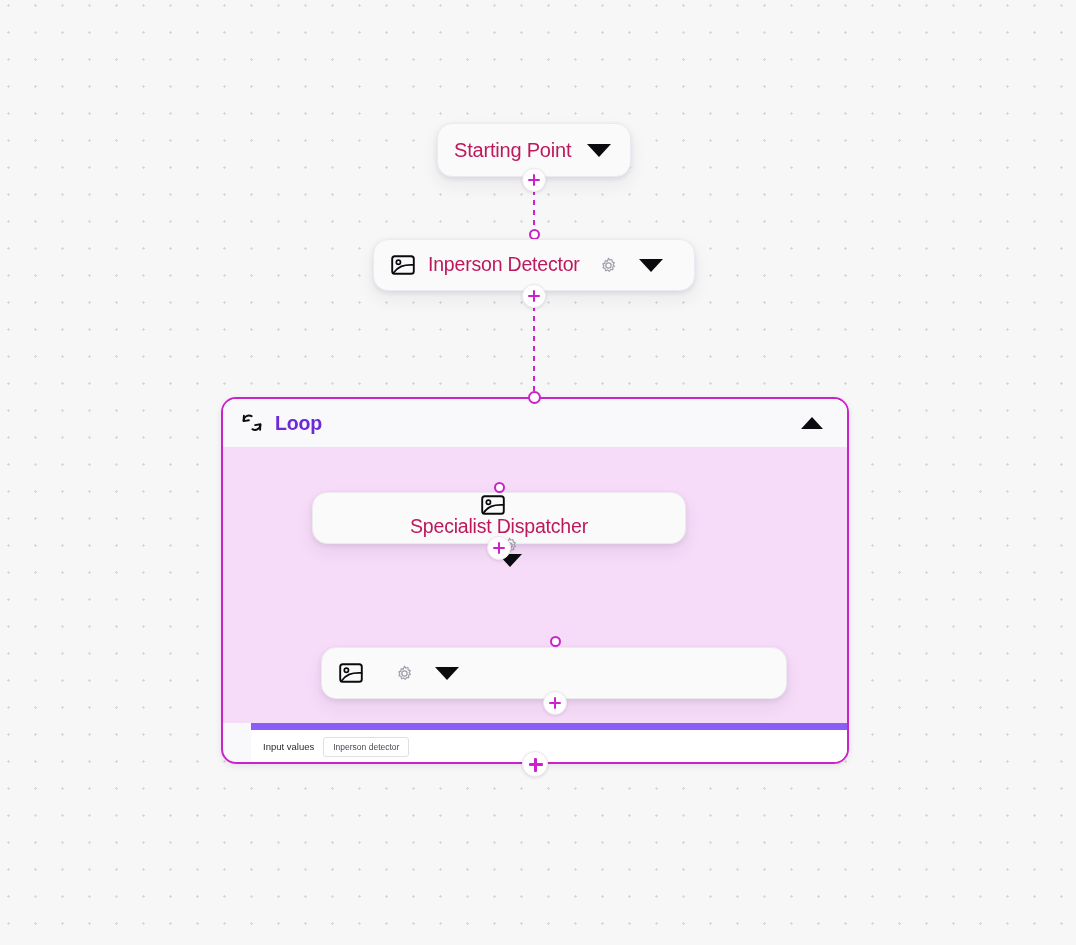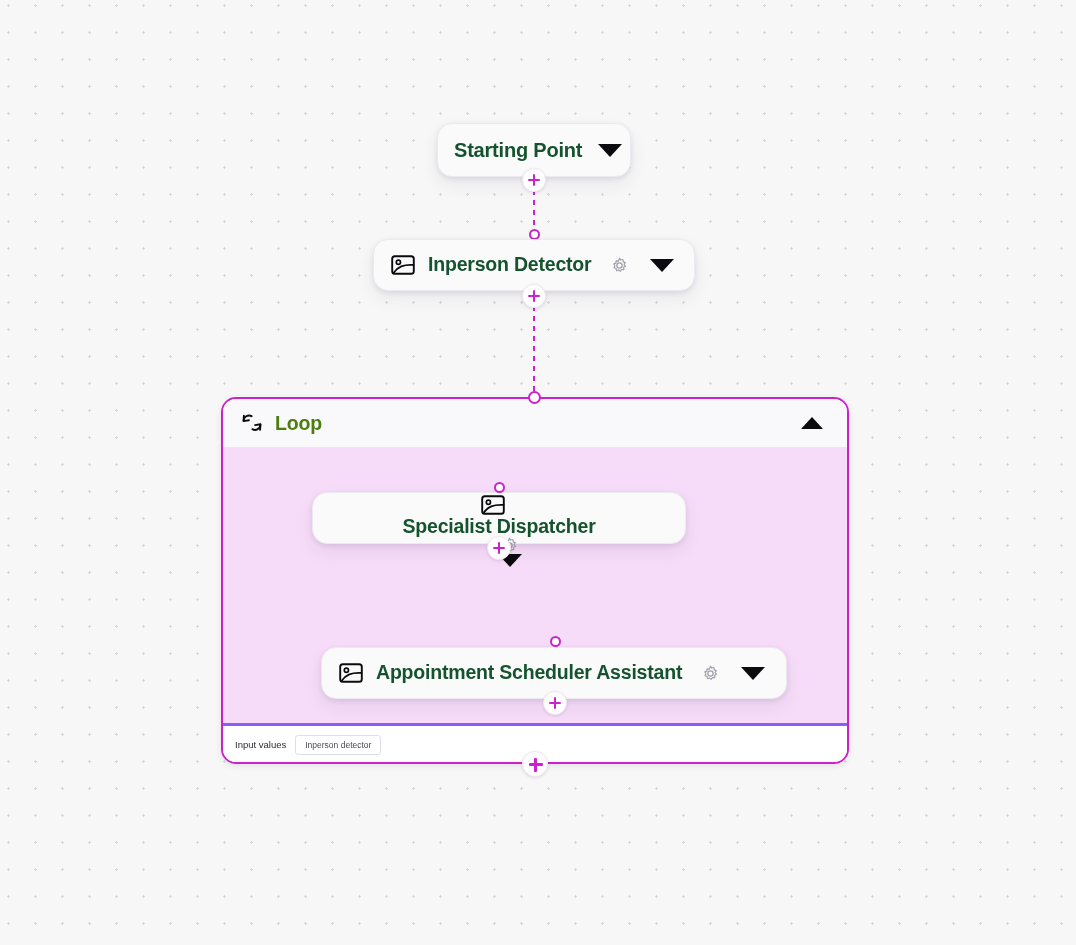--- a/index.html
+++ b/index.html
@@ -51,22 +51,22 @@
   }
   .node-icon {
     flex: 0 0 auto;
     width: 26px;
     height: 24px;
     margin-right: 12px;
     display: block;
   }
   .node-title {
     font-size: 19.5px;
-    font-weight: 700;
-    color: #14532d;
+    font-weight: 400;
+    color: #be185d;
     letter-spacing: -0.2px;
     line-height: 1;
   }
   .gear-icon {
     flex: 0 0 auto;
     width: 17px;
     height: 17px;
     margin-left: 20px;
     opacity: 0.95;
   }
@@ -119,45 +119,46 @@
   }
   .loop-icon {
     width: 26px;
     height: 24px;
     margin-right: 10px;
     flex: 0 0 auto;
   }
   .loop-title {
     font-size: 19.5px;
     font-weight: 700;
-    color: #4d7c0f;
+    color: #6d28d9;
     letter-spacing: -0.2px;
   }
   .loop-collapse {
     margin-left: auto;
     display: flex;
     align-items: center;
     justify-content: center;
     width: 26px;
     height: 26px;
   }
   .loop-body {
     position: relative;
     height: 276px;
     background: #f6dcf8;
   }
   .loop-footer {
     position: relative;
     height: 41px;
     background: #ffffff;
-    border-top: 3px solid #8b5cf6;
+    border-top: 7px solid #8b5cf6;
     display: flex;
     align-items: center;
     padding-left: 12px;
     box-sizing: border-box;
+    margin-left: 28px;
   }
   .footer-label {
     font-size: 9.5px;
     color: #2c2c33;
     margin-right: 9px;
     line-height: 1;
   }
   .footer-chip {
     font-size: 8.5px;
     color: #4a4a55;
@@ -287,21 +288,20 @@
   </div>
   <div class="port port-sm" style="left:494px; top:482px;"></div>
   <div class="plus-btn" style="left:487px; top:536px;"></div>
 
   <div class="node" id="node-appointment-scheduler">
     <svg class="node-icon" viewBox="0 0 26 24" fill="none">
       <rect x="2.2" y="3.2" width="21.6" height="17.6" rx="2.6" stroke="#0b0b0f" stroke-width="1.9"></rect>
       <circle cx="8.4" cy="9.2" r="2.1" stroke="#0b0b0f" stroke-width="1.7"></circle>
       <path d="M3.2,20.2 C8,13.6 13.2,11.4 23.4,11.9" stroke="#0b0b0f" stroke-width="1.8" fill="none" stroke-linecap="round"></path>
     </svg>
-    <span class="node-title">Appointment Scheduler Assistant</span>
     <svg class="gear-icon" viewBox="0 0 20 20" fill="none">
       <circle cx="10" cy="10" r="3.1" stroke="#9a9aa6" stroke-width="1.5"></circle>
       <path d="M10 1.4 L11.5 3.6 L14.1 3.0 L14.3 5.7 L16.8 6.6 L15.4 8.9
                L17.1 10.9 L14.8 12.2 L15.1 14.8 L12.4 14.7 L10.8 16.9
                L9.0 15.2 L6.5 16.1 L6.0 13.5 L3.5 12.7 L4.6 10.3
                L3.3 8.1 L5.8 7.2 L6.0 4.5 L8.6 4.9 Z" stroke="#9a9aa6" stroke-width="1.35" stroke-linejoin="round" fill="none"></path>
     </svg>
     <span class="caret-down"></span>
   </div>
   <div class="port port-sm" style="left:549.5px; top:636px;"></div>

